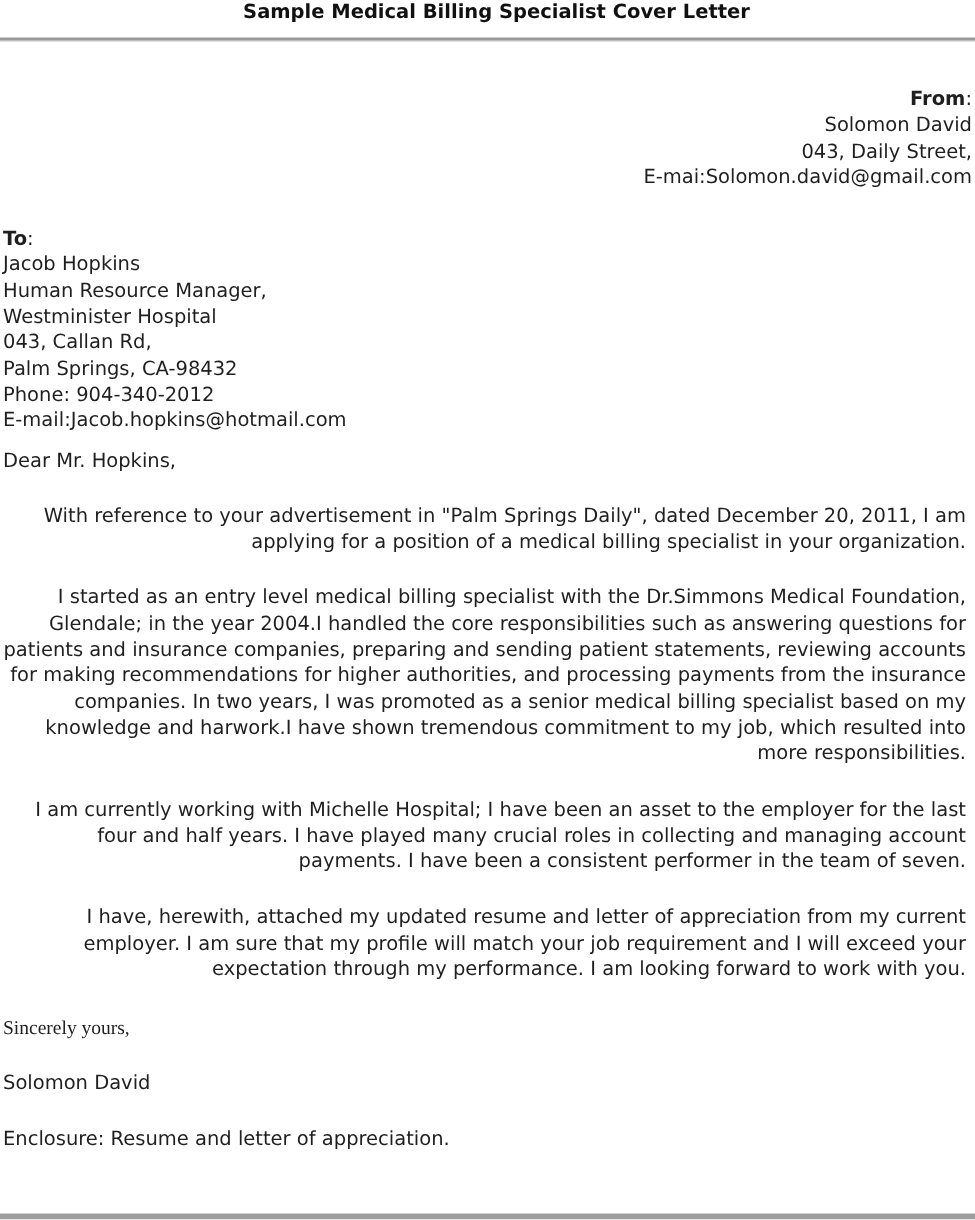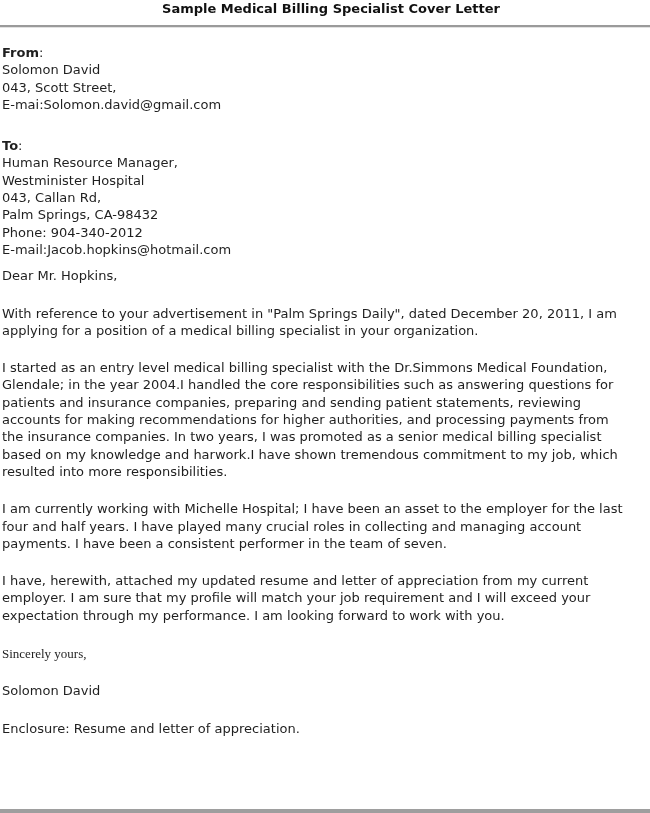--- a/index.html
+++ b/index.html
@@ -30,27 +30,27 @@
   }
   .title-divider {
     margin-top: 9px;
     height: 2px;
     background: #9a9a9a;
     border-bottom: 1px solid #e2e2e2;
   }
   .content {
     padding: 0 2px;
   }
-  .address-block.from { margin-top: 16px; }
+  .address-block.from { margin-top: 30px; text-align: right; }
   .address-block.to   { margin-top: 24px; }
   .block-label { font-weight: bold; }
   .label-suffix { font-weight: normal; }
   .address-line { }
   .salutation  { margin-top: 9px; }
-  .para        { margin: 20px 14px 0 0; }
+  .para        { margin: 20px 4px 0 0; text-align: right; }
   .valediction { margin-top: 21px; font-family: Liberation Serif, serif; }
   .signature   { margin-top: 20px; }
   .enclosure   { margin-top: 20px; }
   .bottom-bar {
     position: absolute;
     left: 0;
     right: 0;
     bottom: 0;
     height: 4px;
     background: #9e9e9e;
@@ -63,26 +63,27 @@
 
   <h1 class="page-title">Sample Medical Billing Specialist Cover Letter</h1>
 
   <div class="title-divider"></div>
 
   <div class="content">
 
     <div class="address-block from">
       <div class="address-line"><span class="block-label">From</span><span class="label-suffix">:</span></div>
       <div class="address-line">Solomon David</div>
-      <div class="address-line">043, Scott Street,</div>
+      <div class="address-line">043, Daily Street,</div>
       <div class="address-line">E-mai:Solomon.david@gmail.com</div>
     </div>
 
     <div class="address-block to">
       <div class="address-line"><span class="block-label">To</span><span class="label-suffix">:</span></div>
+      <div class="address-line">Jacob Hopkins</div>
       <div class="address-line">Human Resource Manager,</div>
       <div class="address-line">Westminister Hospital</div>
       <div class="address-line">043, Callan Rd,</div>
       <div class="address-line">Palm Springs, CA-98432</div>
       <div class="address-line">Phone: 904-340-2012</div>
       <div class="address-line">E-mail:Jacob.hopkins@hotmail.com</div>
     </div>
 
     <div class="salutation">Dear Mr. Hopkins,</div>
 

